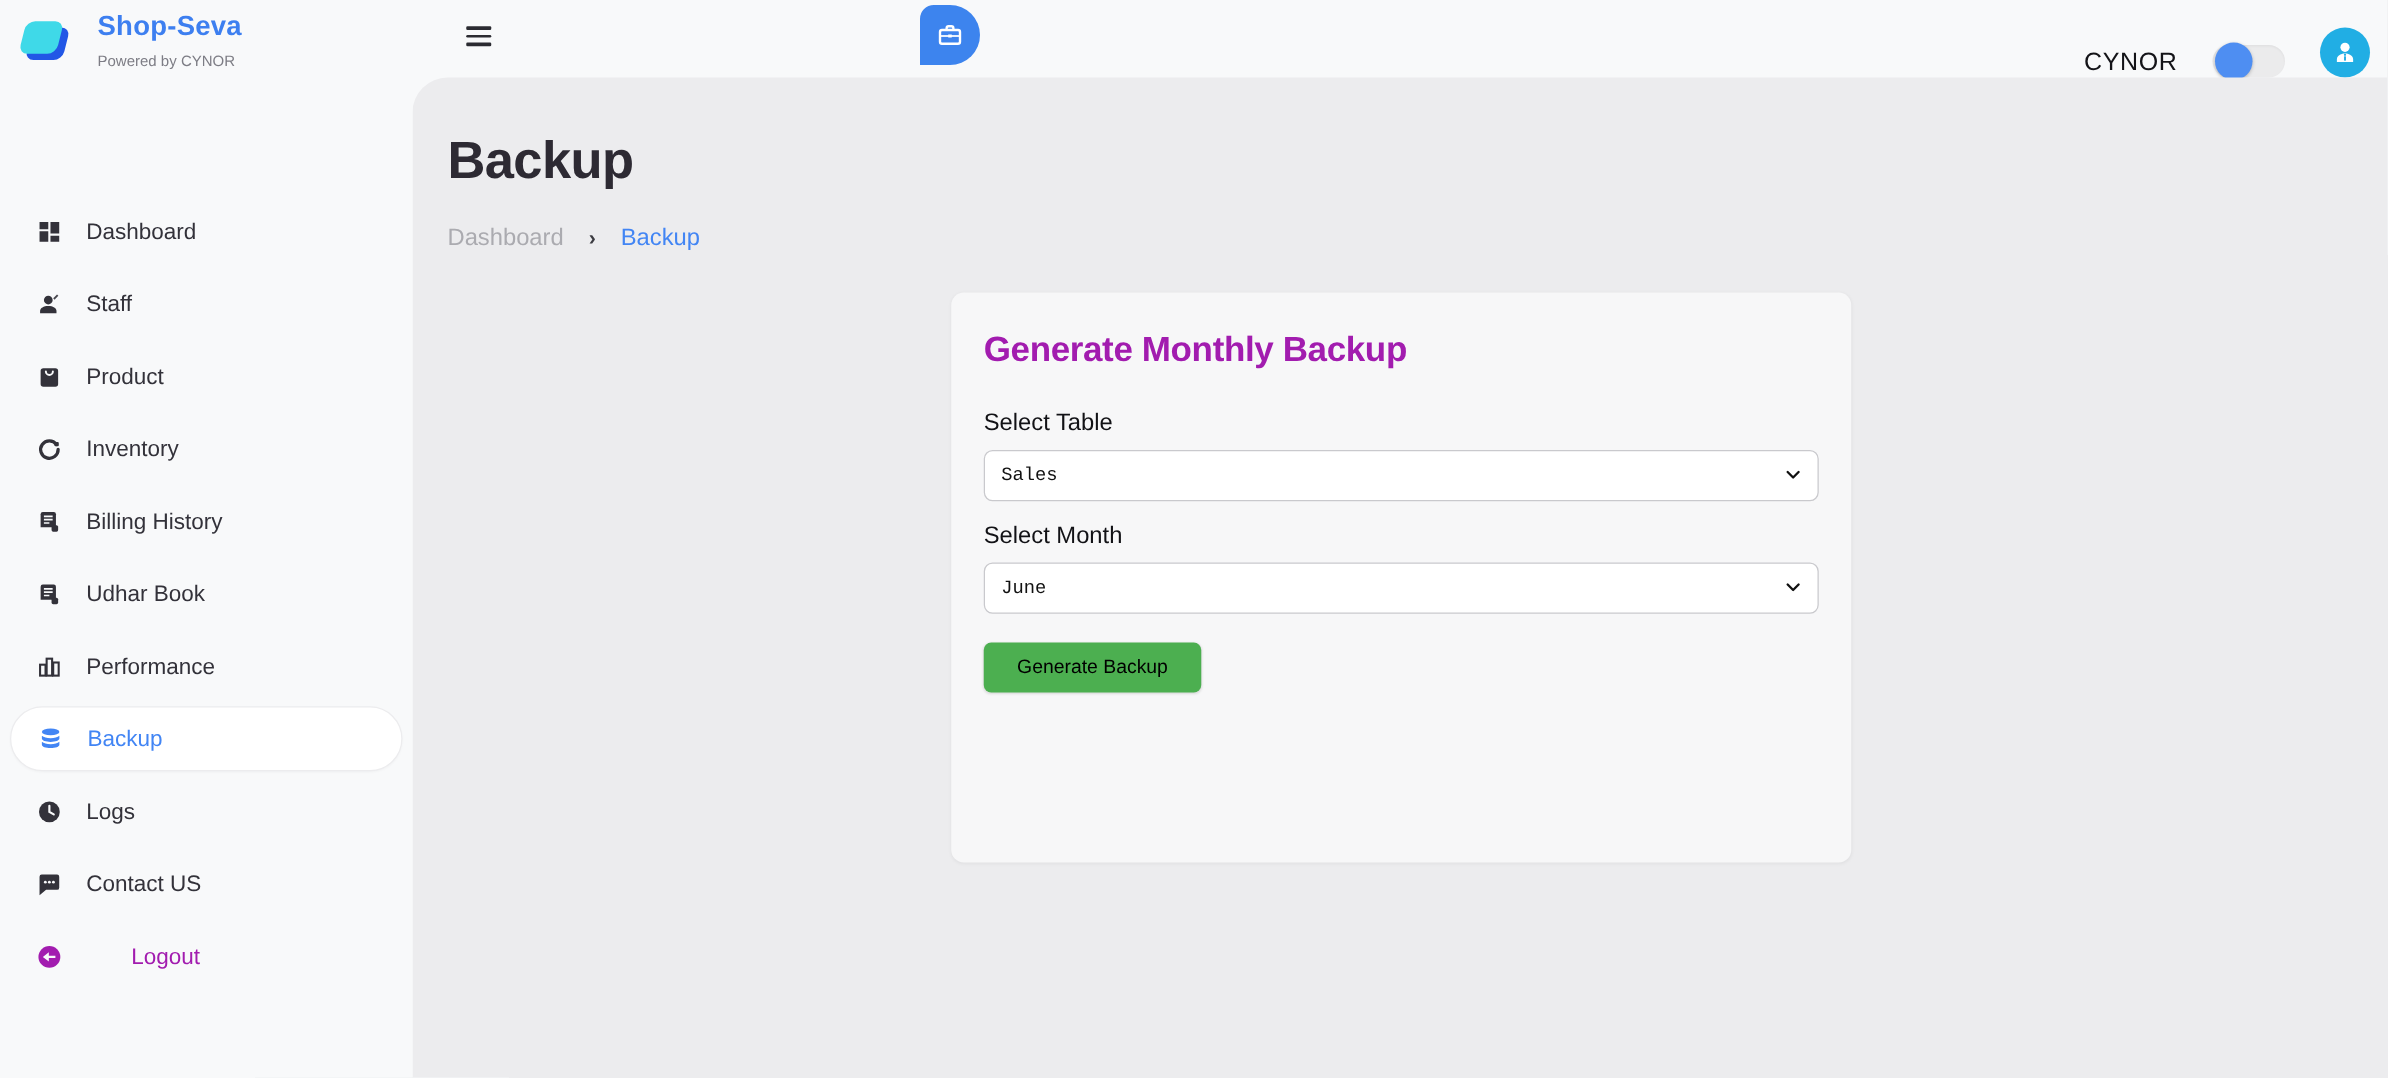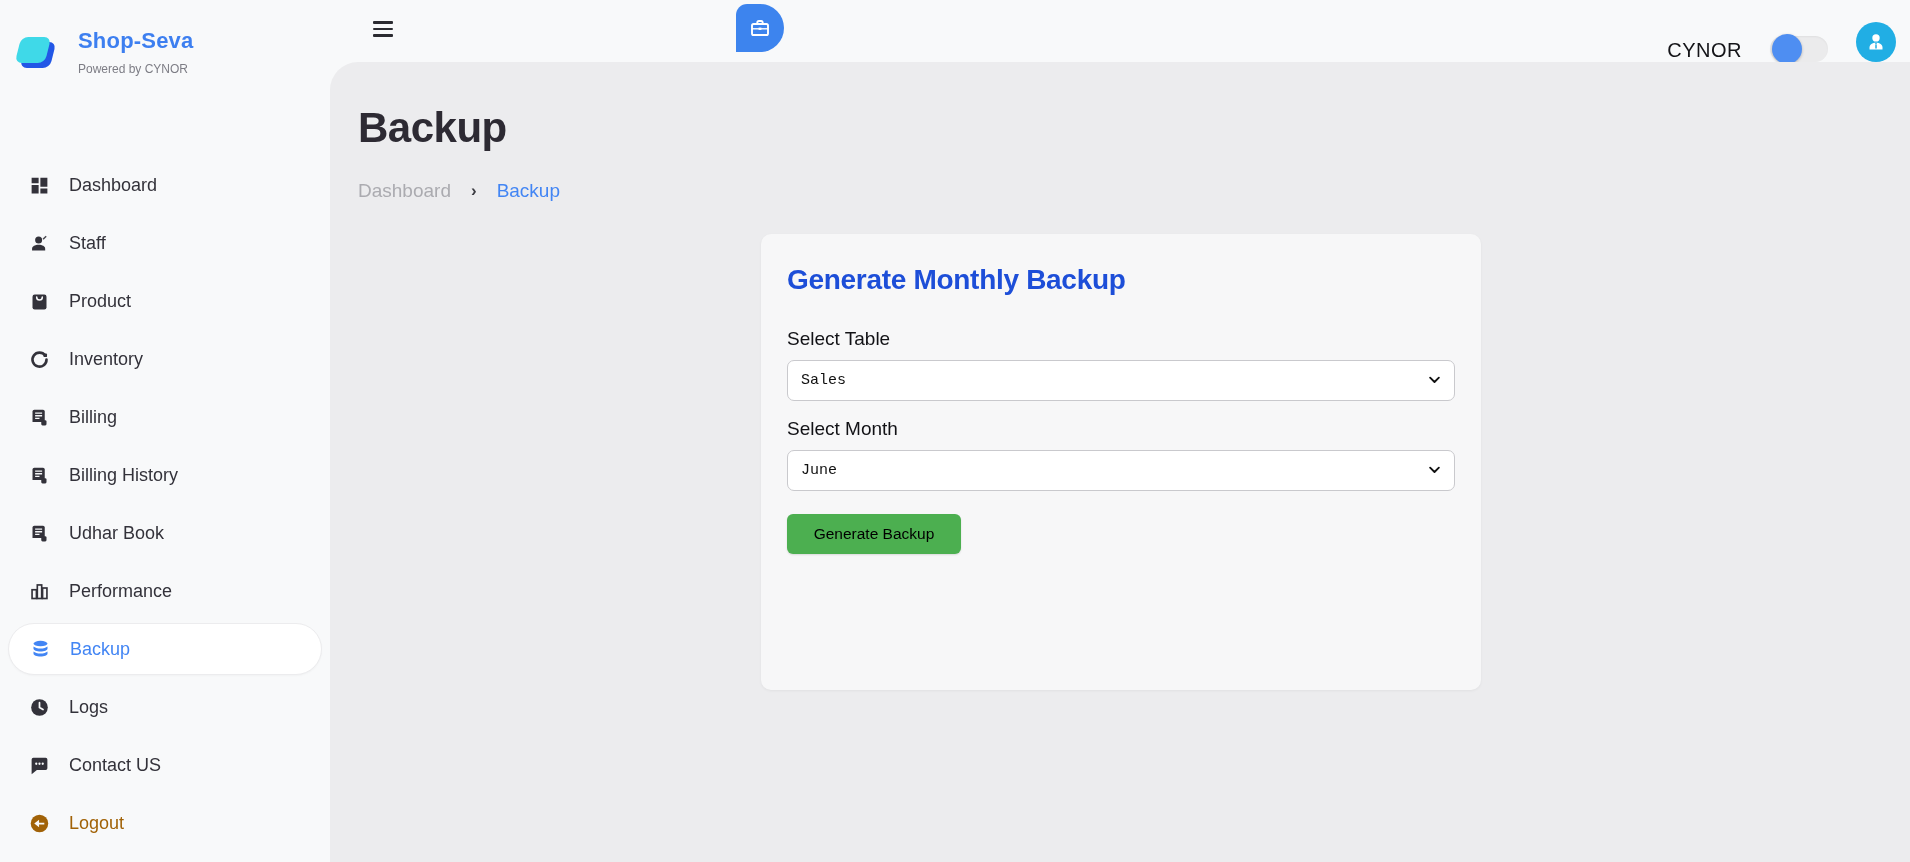--- a/index.html
+++ b/index.html
@@ -16,46 +16,46 @@
   .d-btn { position:absolute; left:406px; top:4px; width:48px; height:48px; border:none; cursor:pointer;
     background:#3d84ee; border-radius:12px 26px 26px 0; display:flex; align-items:center; justify-content:center; }
   .topbar-right { position:absolute; right:14px; top:0; height:62px; display:flex; align-items:flex-end; gap:28px; }
   .org-label { font-size:20px; font-weight:500; color:#141418; letter-spacing:.5px; }
   .toggle { width:58px; height:26px; background:#ebebec; border-radius:13px; position:relative; cursor:pointer; box-shadow:inset 0 1px 2px rgba(0,0,0,.05); }
   .toggle .knob { position:absolute; left:2px; top:-2px; width:30px; height:30px; background:#4e8ef2; border-radius:50%; box-shadow:0 1px 3px rgba(0,0,0,.25); }
   .avatar { width:40px; height:40px; border-radius:50%; background:#21aee4; display:flex; align-items:center; justify-content:center; cursor:pointer; }
 
   
   .sidebar { position:absolute; top:0; left:0; width:330px; height:862px; background:#f8f9fa; z-index:2; }
-  .brand { position:absolute; top:28px; left:14px; display:flex; gap:18px; }
+  .brand { position:absolute; top:8px; left:14px; display:flex; gap:18px; }
   .brand-logo { width:46px; height:46px; position:relative; margin-top:4px; }
   .brand-logo .back  { position:absolute; left:9px; top:10px;  width:30px; height:26px; background:#2257e6; border-radius:7px; transform:skewX(-14deg); }
   .brand-logo .front { position:absolute; left:4px; top:5px; width:30px; height:26px; background:#3fd9e8; border-radius:7px; transform:skewX(-14deg); }
   .brand-text .brand-name { font-size:22px; font-weight:700; color:#3d7ff0; letter-spacing:.2px; }
   .brand-text .brand-tagline { font-size:12px; color:#7d7d85; margin-top:8px; }
 
   .nav { position:absolute; top:156px; left:0; right:0; }
   .side-item { height:58px; display:flex; align-items:center; padding:0 0 0 27px; cursor:pointer; color:#33323a; }
   .side-item .sicon { width:24px; height:24px; display:flex; align-items:center; justify-content:center; flex:0 0 24px; }
   .side-item .slabel { font-size:18px; font-weight:500; margin-left:18px; }
   .side-item.active { background:#ffffff; border:1px solid #ececee; border-radius:999px; margin:0 8px; padding-left:19px; height:52px; margin-top:3px; margin-bottom:3px; box-shadow:0 1px 2px rgba(0,0,0,.03); color:#4285f4; }
   .side-item.active .slabel { color:#4285f4; font-weight:500; }
-  .side-item.danger { color:#a16207; }
+  .side-item.danger { color:#a21caf;gap:36px; }
 
   
   .content { position:absolute; top:62px; left:330px; right:0; bottom:0; background:#ececee; border-radius:28px 0 0 0; }
   .page-title { position:absolute; left:28px; top:42px; font-size:42px; font-weight:800; color:#2d2a33; letter-spacing:-.5px; }
   .breadcrumb { position:absolute; left:28px; top:118px; display:flex; align-items:center; gap:20px; font-size:19px; }
   .crumb-parent { color:#ababb0; cursor:pointer; }
   .crumb-sep { color:#3c3c42; font-size:17px; font-weight:700; }
   .crumb-current { color:#4285f4; cursor:pointer; }
 
   
   .card { position:absolute; left:431px; top:172px; width:720px; height:456px; background:#f7f7f8; border-radius:10px; box-shadow:0 1px 3px rgba(0,0,0,.05); padding:30px 26px; }
-  .card h2 { font-size:28px; font-weight:800; color:#1d4ed8; letter-spacing:-.3px; margin-bottom:32px; }
+  .card h2 { font-size:28px; font-weight:800; color:#a21caf; letter-spacing:-.3px; margin-bottom:32px; }
   .field { margin-bottom:17px; }
   .field label { display:block; font-size:19px; color:#121216; margin-bottom:10px; font-weight:400; }
   .select-wrap { position:relative; }
   .select-wrap select {
     width:100%; height:41px; background:#ffffff; border:1px solid #c9c9cd; border-radius:7px;
     font-family:Liberation Mono, monospace; font-size:15px; color:#111; padding:0 40px 0 13px;
     appearance:none; -webkit-appearance:none; cursor:pointer;
   }
   .select-wrap .chev { position:absolute; right:13px; top:12px; pointer-events:none; display:flex; }
   .submit-btn { margin-top:6px; width:174px; height:40px; background:#4caf50; color:#000000; border:none; border-radius:6px; font-family:inherit; font-size:15.5px; cursor:pointer; box-shadow:0 1px 2px rgba(0,0,0,.12); }
@@ -110,30 +110,20 @@
     <div class="side-item">
       <span class="sicon">
         <svg width="21" height="21" viewBox="0 0 24 24" fill="none">
             <path d="M18.5 7.5A8 8 0 1 0 20 12" stroke="currentColor" stroke-width="3" stroke-linecap="round"></path>
             <rect x="16.6" y="5.2" width="4" height="4" rx="1" fill="currentColor"></rect>
           </svg>
       </span>
       <span class="slabel">Inventory</span>
     </div>
 
-    <div class="side-item">
-      <span class="sicon">
-        <svg width="21" height="21" viewBox="0 0 24 24">
-            <path d="M4 5a2 2 0 0 1 2-2h10a2 2 0 0 1 2 2v12h-14z" fill="currentColor"></path>
-            <rect x="14" y="15" width="6" height="6" rx="1.5" fill="currentColor"></rect>
-            <path d="M7 7h8M7 10h8M7 13h5" stroke="#f8f9fa" stroke-width="1.5"></path>
-          </svg>
-      </span>
-      <span class="slabel">Billing</span>
-    </div>
 
     <div class="side-item">
       <span class="sicon">
         <svg width="21" height="21" viewBox="0 0 24 24">
             <path d="M4 5a2 2 0 0 1 2-2h10a2 2 0 0 1 2 2v12h-14z" fill="currentColor"></path>
             <rect x="14" y="15" width="6" height="6" rx="1.5" fill="currentColor"></rect>
             <path d="M7 7h8M7 10h8M7 13h5" stroke="#f8f9fa" stroke-width="1.5"></path>
           </svg>
       </span>
       <span class="slabel">Billing History</span>

